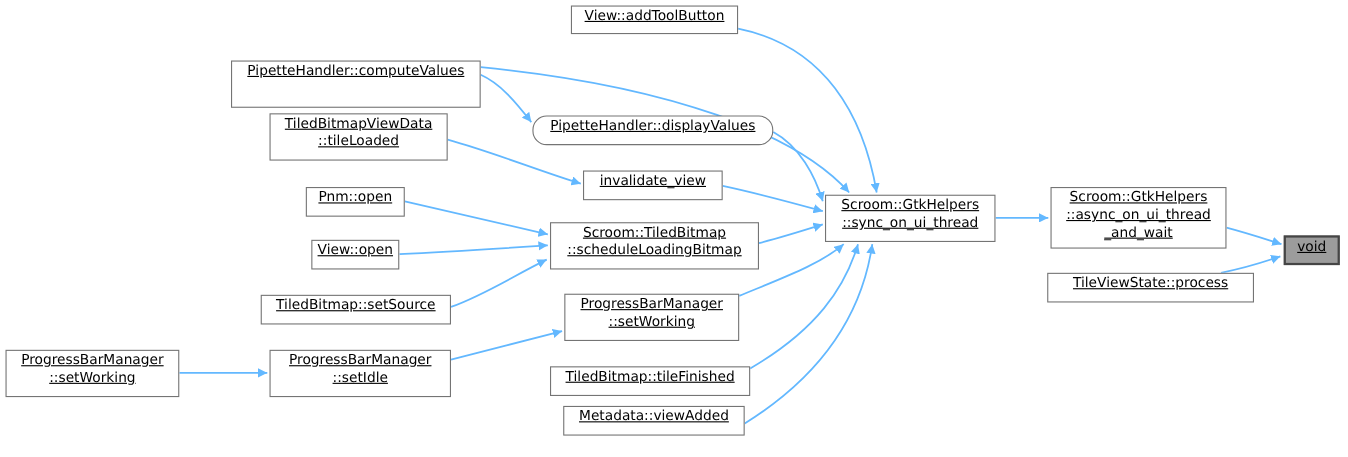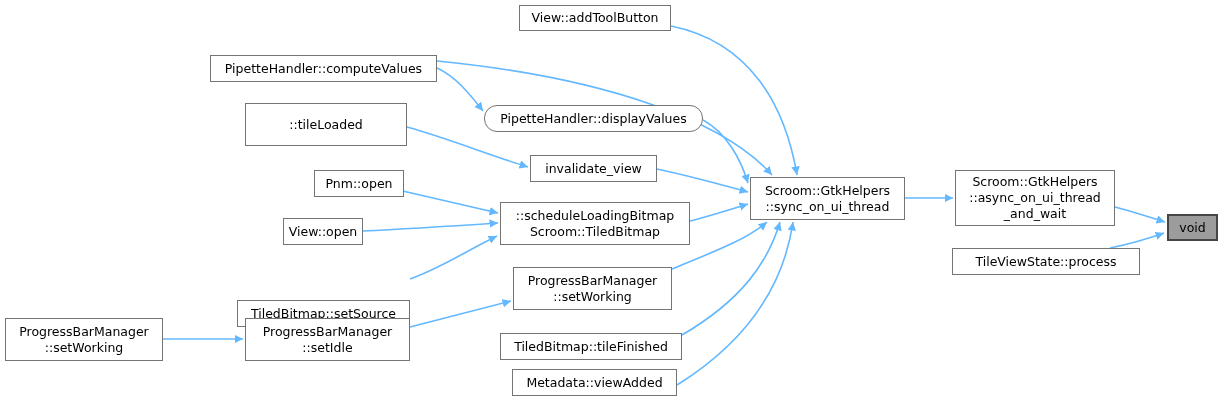--- a/index.html
+++ b/index.html
@@ -16,24 +16,25 @@
     position:absolute;
     box-sizing:border-box;
     background:var(--node-fill,#ffffff);
     border:1.4px solid var(--node-border,#747474);
     color:var(--node-text,#000000);
     font-size:12.5px;
     line-height:16px;
     display:flex;
     flex-direction:column;
     align-items:center;
-    justify-content:center;
+    justify-content:flex-start;
     text-align:center;
     white-space:nowrap;
     cursor:pointer;
+    text-decoration:underline;
   }
   .node.highlight{
     background:var(--hl-fill,#9c9c9c);
     border:2px solid var(--hl-border,#454545);
     cursor:default;
   }
   .nline{pointer-events:none;}
 </style>
 </head>
 <body>
@@ -61,52 +62,53 @@
       <path d="M682,335 C742,300 768,262 780,222" class="edge" marker-end="url(#arrowhead)"></path>
       <path d="M677,385 C762,332 786,270 793,222" class="edge" marker-end="url(#arrowhead)"></path>
       <path d="M905,198 L953,198" class="edge" marker-end="url(#arrowhead)"></path>
       <path d="M1115,207 C1134,212 1149,217 1165,222" class="edge" marker-end="url(#arrowhead)"></path>
       <path d="M1110,248 C1130,244 1147,239 1164,233" class="edge" marker-end="url(#arrowhead)"></path>
     </svg>
   <div>
       <div class="node" style="left: 519px; top: 5px; width: 152px; height: 26px;">
         <div class="nline">View::addToolButton</div>
       </div>
-      <div class="node" style="left: 210px; top: 55px; width: 227px; height: 27px;">
+      <div class="node" style="left: 210px; top: 55px; width: 227px; height: 43px;">
         <div class="nline">PipetteHandler::computeValues</div>
       </div>
       <div class="node" style="left: 245px; top: 103px; width: 162px; height: 43px;">
+        <div class="nline">TiledBitmapViewData</div>
         <div class="nline">::tileLoaded</div>
       </div>
-      <div class="node" style="left: 278px; top: 170px; width: 90px; height: 27px; margin-left: 36px;">
+      <div class="node" style="left: 278px; top: 170px; width: 90px; height: 27px;">
         <div class="nline">Pnm::open</div>
       </div>
       <div class="node" style="left: 283px; top: 218px; width: 80px; height: 27px;">
         <div class="nline">View::open</div>
       </div>
-      <div class="node" style="left: 237px; top: 268px; width: 173px; height: 27px; margin-top: 32px;">
+      <div class="node" style="left: 237px; top: 268px; width: 173px; height: 27px;">
         <div class="nline">TiledBitmap::setSource</div>
       </div>
       <div class="node" style="left: 5px; top: 318px; width: 158px; height: 43px;">
         <div class="nline">ProgressBarManager</div>
         <div class="nline">::setWorking</div>
       </div>
       <div class="node" style="left: 245px; top: 318px; width: 165px; height: 43px;">
         <div class="nline">ProgressBarManager</div>
         <div class="nline">::setIdle</div>
       </div>
       <div class="node" style="left: 484px; top: 105px; width: 219px; height: 27px; border-radius: 13px;">
         <div class="nline">PipetteHandler::displayValues</div>
       </div>
       <div class="node" style="left: 530px; top: 155px; width: 127px; height: 27px;">
         <div class="nline">invalidate_view</div>
       </div>
       <div class="node" style="left: 500px; top: 202px; width: 190px; height: 43px;">
+        <div class="nline">Scroom::TiledBitmap</div>
         <div class="nline">::scheduleLoadingBitmap</div>
-        <div class="nline">Scroom::TiledBitmap</div>
       </div>
       <div class="node" style="left: 513px; top: 267px; width: 159px; height: 43px;">
         <div class="nline">ProgressBarManager</div>
         <div class="nline">::setWorking</div>
       </div>
       <div class="node" style="left: 500px; top: 333px; width: 182px; height: 27px;">
         <div class="nline">TiledBitmap::tileFinished</div>
       </div>
       <div class="node" style="left: 512px; top: 369px; width: 165px; height: 27px;">
         <div class="nline">Metadata::viewAdded</div>

